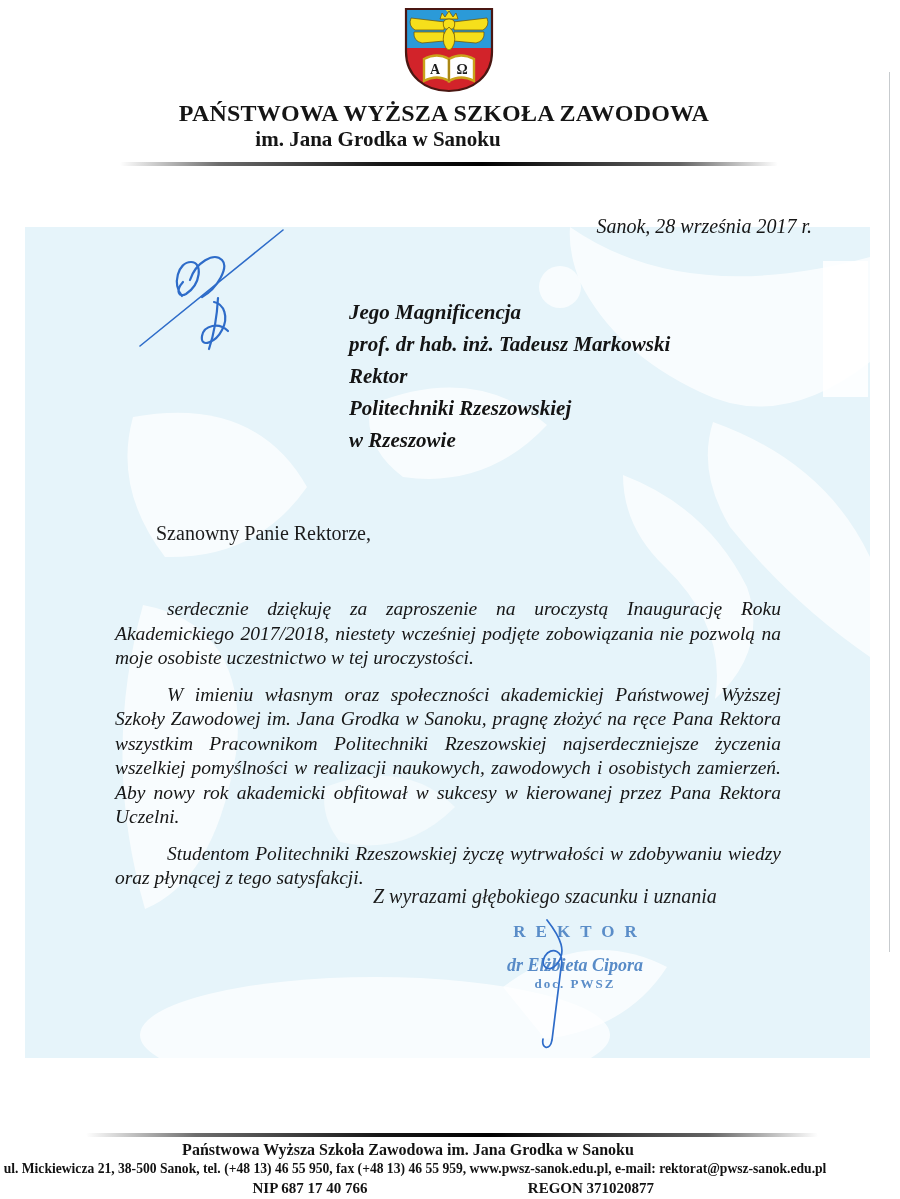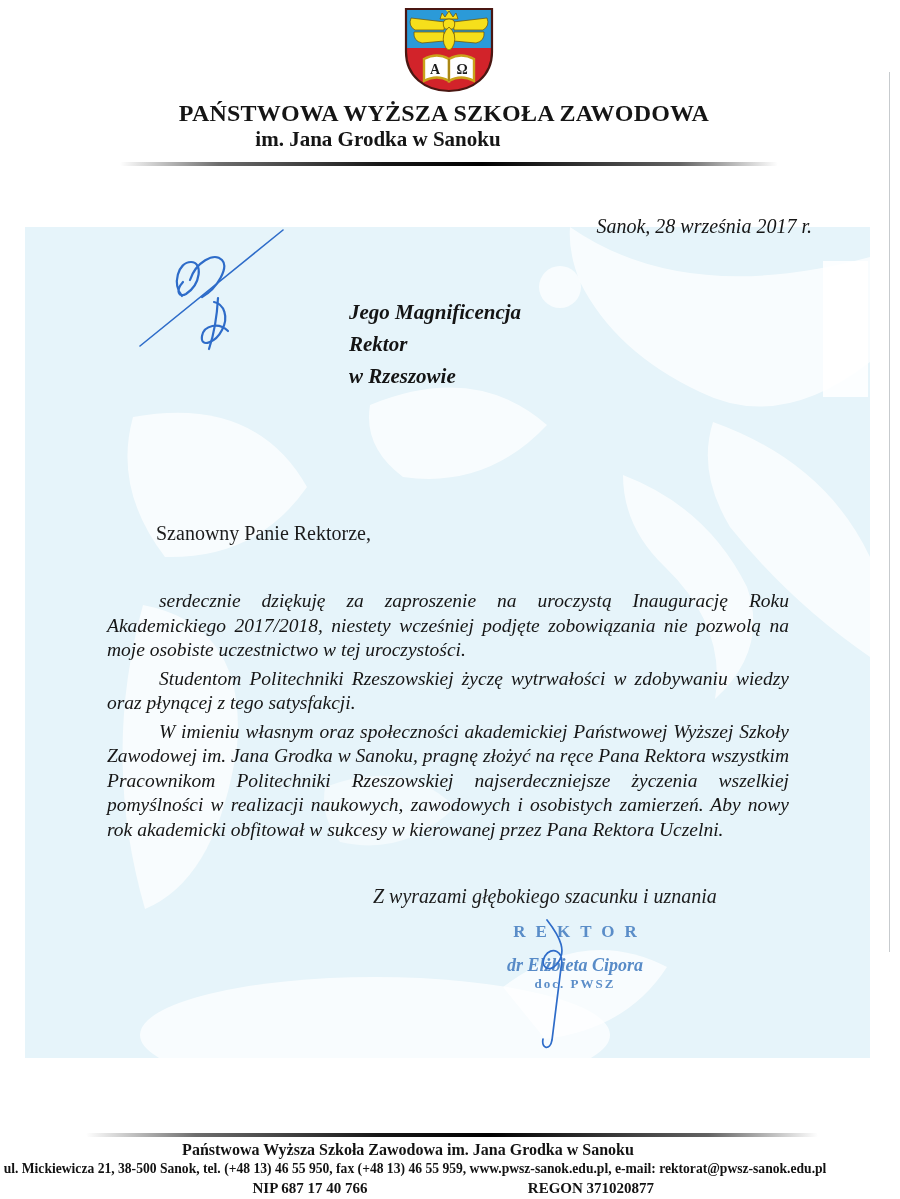--- a/index.html
+++ b/index.html
@@ -41,21 +41,21 @@
   .recipient{
     left:349px; top:296px; font-style:italic; font-weight:bold;
     font-size:21px; line-height:32px; color:#141414;
   }
   .salutation{left:156px; top:522px; font-size:20px;}
   .letter-body{
     left:103px; top:585px; width:690px;
     font-style:italic; font-size:19.5px; line-height:24.5px;
     text-align:justify; color:#161616;
   }
-  .letter-body p{margin:4px; text-indent:52px;font-style:italic;}
+  .letter-body p{margin:12px; text-indent:52px;font-style:italic;}
   .closing{left:373px; top:885px; font-style:italic; font-size:20px;}
 
   
   .stamp{left:455px; top:922px; width:240px; text-align:center; color:#4b82c3;}
   .stamp-title{font-size:17px; letter-spacing:10px; padding-left:10px; font-weight:bold; opacity:.9;}
   .stamp-name{font-size:18px; font-style:italic; font-weight:bold; margin-top:13px; opacity:.92;}
   .stamp-suffix{font-size:13px; letter-spacing:2px; font-weight:bold; margin-top:0; opacity:.9;}
 
   .scan-line{left:889px; top:72px; width:1px; height:880px; background:#c7cbce;}
 
@@ -136,30 +136,32 @@
       <path d="M10,124 L153,8" stroke-width="1.6"></path>
       <path d="M52,74 C42,62 48,40 61,40 C73,40 71,62 56,72 C49,76 45,69 53,60" stroke-width="2.2"></path>
       <path d="M60,58 C66,40 84,30 92,38 C99,45 88,66 72,75" stroke-width="2.2"></path>
       <path d="M84,80 C94,82 99,95 92,108 C86,120 70,127 72,114 C74,103 89,100 98,109" stroke-width="2.2"></path>
       <path d="M88,76 C87,94 84,112 79,127" stroke-width="2.2"></path>
     </g>
   </svg>
 
   <div class="abs recipient">
     <div>Jego Magnificencja</div>
+    <div>prof. dr hab. inż. Tadeusz Markowski</div>
     <div>Rektor</div>
+    <div>Politechniki Rzeszowskiej</div>
     <div>w Rzeszowie</div>
   </div>
 
   <div class="abs salutation">Szanowny Panie Rektorze,</div>
 
   <div class="abs letter-body">
     <p>serdecznie dziękuję za zaproszenie na uroczystą Inaugurację Roku Akademickiego 2017/2018, niestety wcześniej podjęte zobowiązania nie pozwolą na moje osobiste uczestnictwo w tej uroczystości.</p>
+    <p>W imieniu własnym oraz społeczności akademickiej Państwowej Wyższej Szkoły Zawodowej im. Jana Grodka w Sanoku, pragnę złożyć na ręce Pana Rektora wszystkim Pracownikom Politechniki Rzeszowskiej najserdeczniejsze życzenia wszelkiej pomyślności w realizacji naukowych, zawodowych i osobistych zamierzeń. Aby nowy rok akademicki obfitował w sukcesy w kierowanej przez Pana Rektora Uczelni.</p>
     <p>Studentom Politechniki Rzeszowskiej życzę wytrwałości w zdobywaniu wiedzy oraz płynącej z tego satysfakcji.</p>
-    <p>W imieniu własnym oraz społeczności akademickiej Państwowej Wyższej Szkoły Zawodowej im. Jana Grodka w Sanoku, pragnę złożyć na ręce Pana Rektora wszystkim Pracownikom Politechniki Rzeszowskiej najserdeczniejsze życzenia wszelkiej pomyślności w realizacji naukowych, zawodowych i osobistych zamierzeń. Aby nowy rok akademicki obfitował w sukcesy w kierowanej przez Pana Rektora Uczelni.</p>
   </div>
 
   <div class="abs closing">Z wyrazami głębokiego szacunku i uznania</div>
 
   <div class="abs stamp">
     <div class="stamp-title">REKTOR</div>
     <div class="stamp-name">dr Elżbieta Cipora</div>
     <div class="stamp-suffix">doc. PWSZ</div>
   </div>
 

